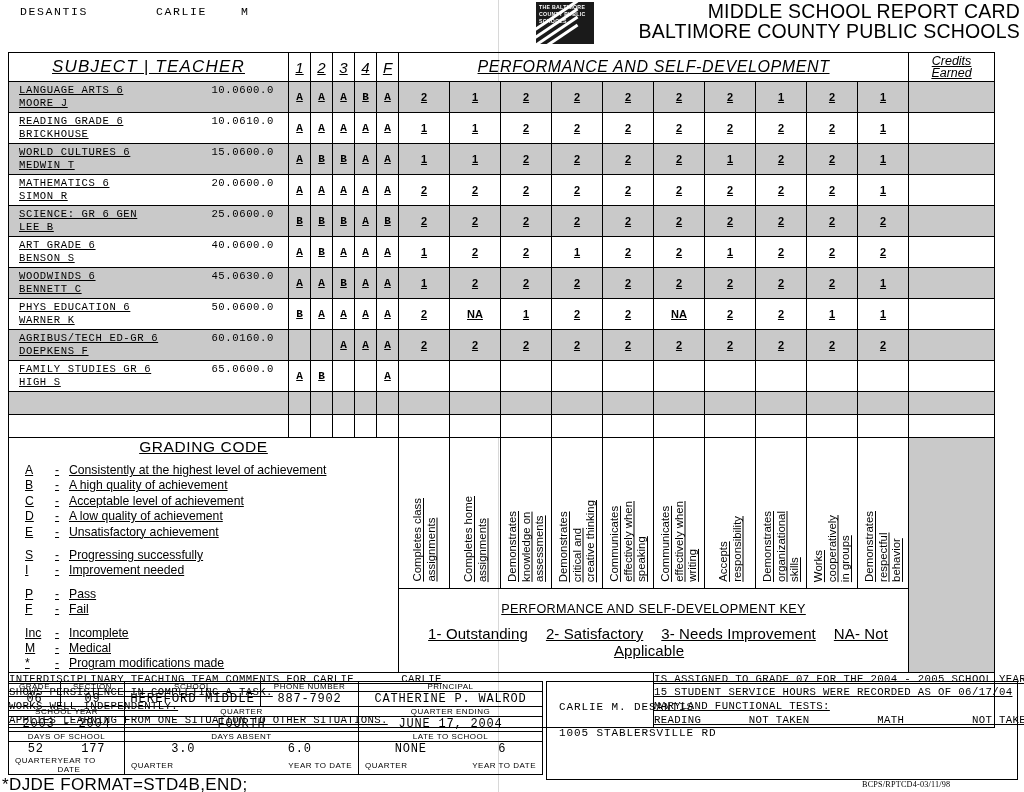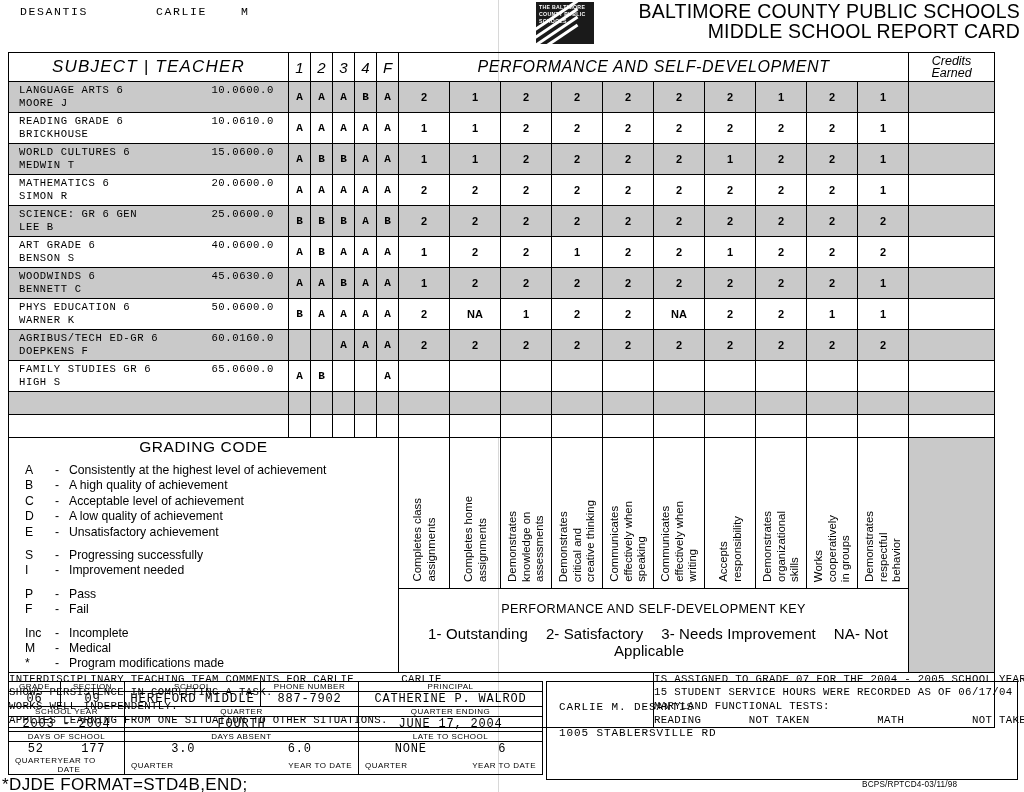--- a/index.html
+++ b/index.html
@@ -37,21 +37,21 @@
   .logo .s1{top:12px}.logo .s2{top:20px}.logo .s3{top:28px}.logo .s4{top:36px}
   .title-block{
     position:absolute;left:604px;top:1px;width:416px;text-align:right;
     line-height:20px;
   }
   .title-block div{font-size:19.5px;letter-spacing:.2px;font-weight:400;}
 
   
   .grid{
     position:absolute;left:8px;top:52px;width:860px;
-    border-collapse:collapse;table-layout:fixed;
+    border-collapse:collapse;table-layout:fixed;text-decoration:underline;
   }
   .grid td,.grid th{
     border:1px solid #000;padding:0;vertical-align:middle;
     font-weight:normal;
   }
   .hdr-subject{
     height:28px;text-align:center;
     font-style:italic;font-size:17px;letter-spacing:1.2px;
   }
   .hdr-q{
@@ -139,21 +139,21 @@
     position:absolute;left:546px;top:681px;width:470px;height:97px;
     border:1px solid #000;
   }
   .addr{
     font-family:"Liberation Mono", monospace;
     font-size:11px;letter-spacing:.9px;
     padding:12px 0 0 12px;line-height:26px;white-space:pre;
   }
   .footcode{
     position:absolute;left:862px;top:780px;
-    font-family:Liberation Sans, sans-serif;font-size:8.2px;letter-spacing:.2px;
+    font-family:Liberation Serif, serif;font-size:8.2px;letter-spacing:.2px;
   }
   .djde{
     position:absolute;left:2px;top:775px;
     font-family:Liberation Sans, sans-serif;font-size:17px;letter-spacing:.4px;
   }
   .vseam{
     position:absolute;left:498px;top:0;width:1px;height:792px;
     background:#d8d8d8;
   }
 </style>
@@ -175,22 +175,22 @@
 PUBLIC
 SCHOOLS</div>
         <div class="slash s1"></div>
         <div class="slash s2"></div>
         <div class="slash s3"></div>
         <div class="slash s4"></div>
       </div>
     </div>
 
     <div class="title-block">
+      <div>MIDDLE SCHOOL REPORT CARD</div>
       <div>BALTIMORE COUNTY PUBLIC SCHOOLS</div>
-      <div>MIDDLE SCHOOL REPORT CARD</div>
     </div>
   </div>
 
   <table class="grid">
     <colgroup>
       <col style="width:280px">
       <col style="width:22px">
         <col style="width:22px">
         <col style="width:22px">
         <col style="width:22px">

